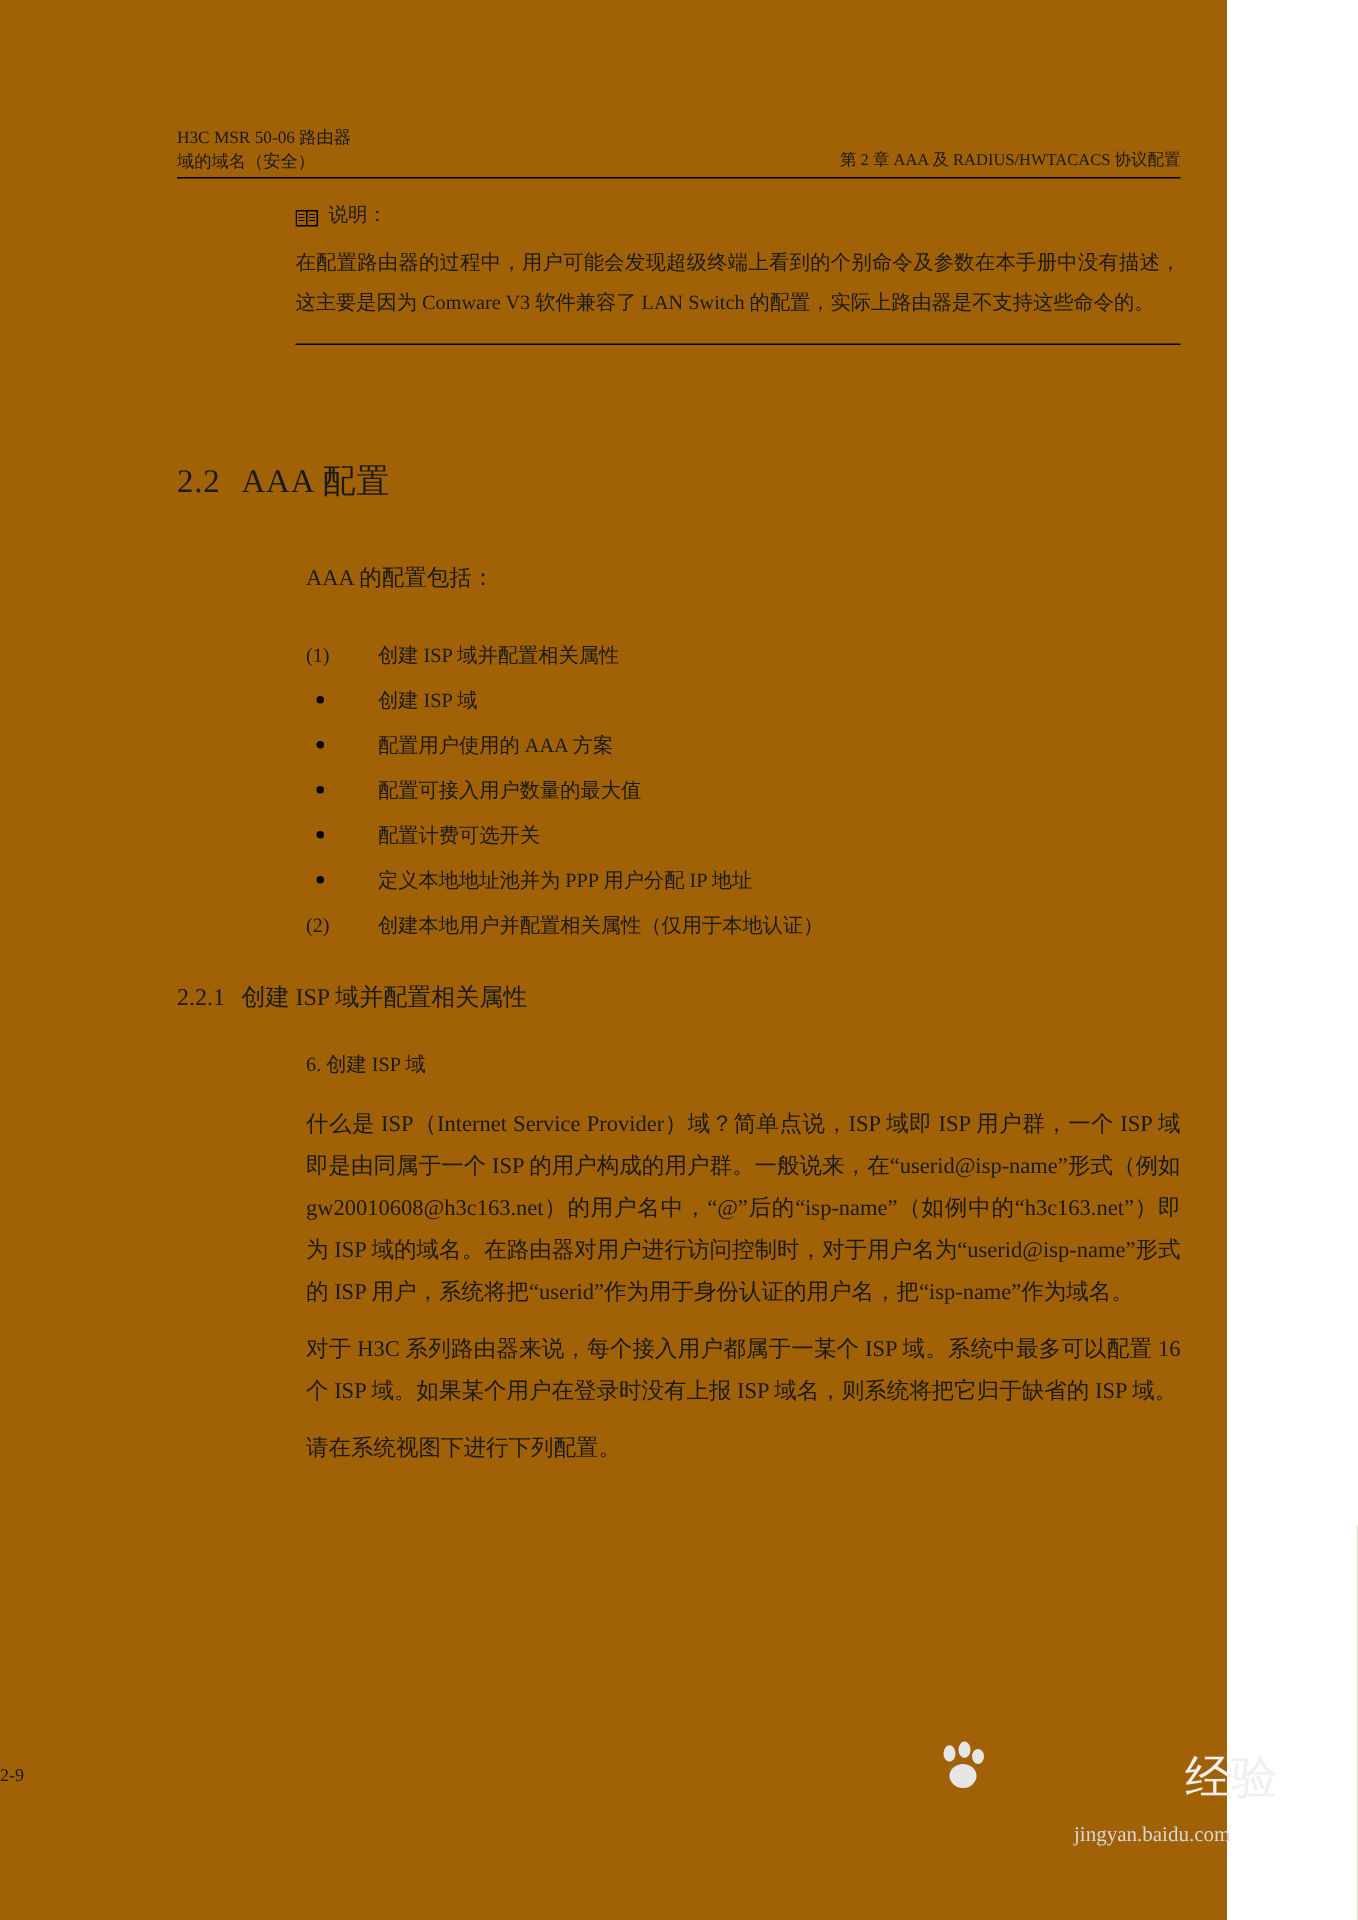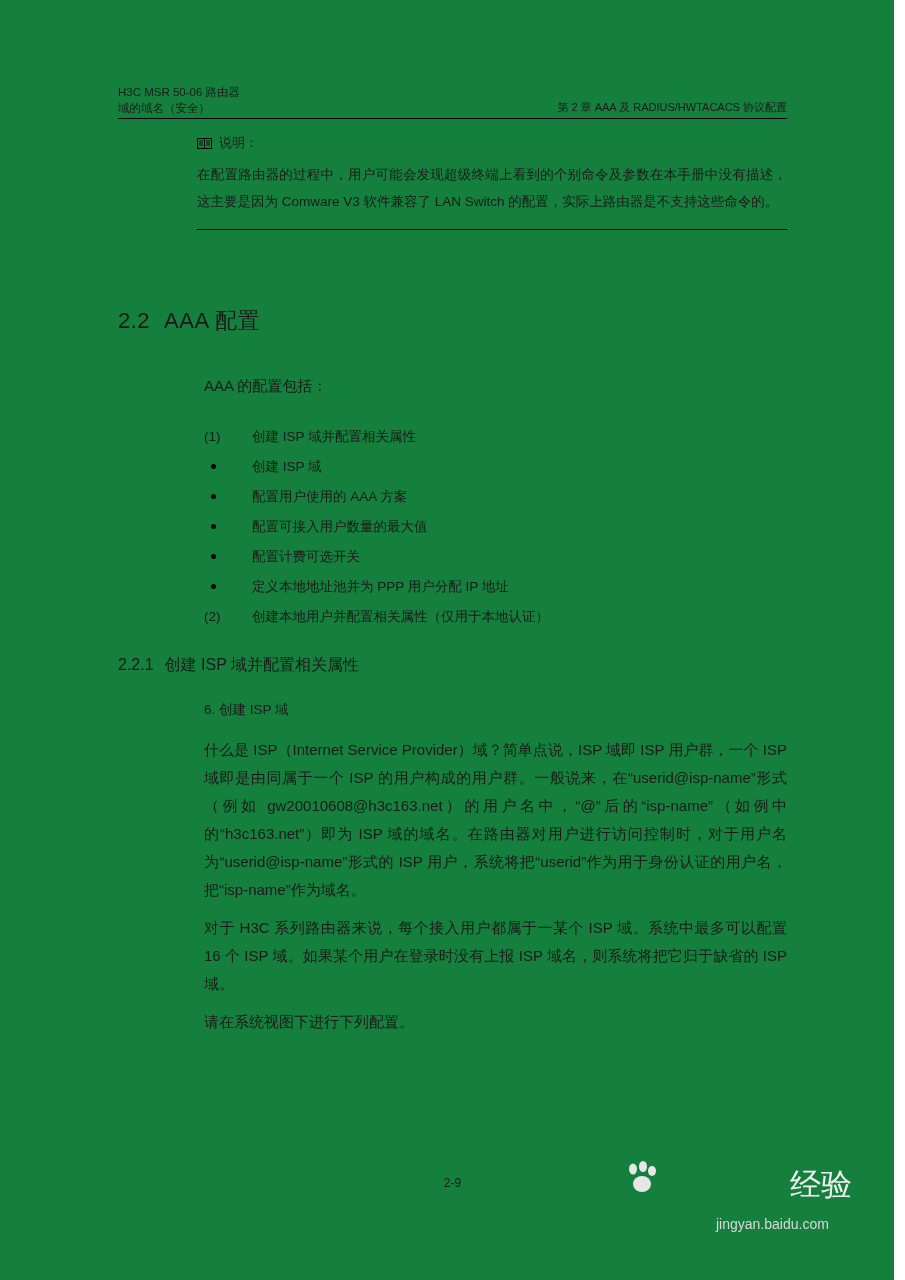--- a/index.html
+++ b/index.html
@@ -11,23 +11,24 @@
     width: 905px;
     height: 1280px;
     position: relative;
     font-family: "Liberation Sans", sans-serif;
     color: #1a1a1a;
     overflow: hidden;
   }
   .page {
     position: absolute;
     left: 0; top: 0;
-    width: 894px;
+    width: 818px;
     height: 1280px;
-    background: #15803d;
+    background: #a16207;
+    font-family: Liberation Serif, serif;
   }
   
   .header {
     position: absolute;
     left: 118px;
     top: 84px;
     width: 669px;
     font-size: 11.5px;
     line-height: 16px;
   }
@@ -56,21 +57,21 @@
   .note {
     position: absolute;
     left: 197px;
     top: 134px;
     width: 590px;
     border-bottom: 1px solid #000;
     padding-bottom: 14px;
   }
   .note-title {
     display: flex;
-    align-items: center;
+    align-items: flex-end;
     gap: 7px;
     font-size: 13px;
     margin-bottom: 9px;
   }
   .note-icon {
     display: inline-block;
     width: 15px;
     height: 13px;
     position: relative;
   }
@@ -159,21 +160,21 @@
     top: 698px;
     width: 583px;
   }
   .lower-col .para { margin-bottom: 10px; }
   
   .footer {
     position: absolute;
     left: 0;
     top: 1176px;
     width: 905px;
-    text-align: center;
+    text-align: left;
     font-size: 12px;
   }
   
   .watermark {
     position: absolute;
     left: 618px;
     top: 1158px;
     width: 270px;
     height: 90px;
     pointer-events: none;

